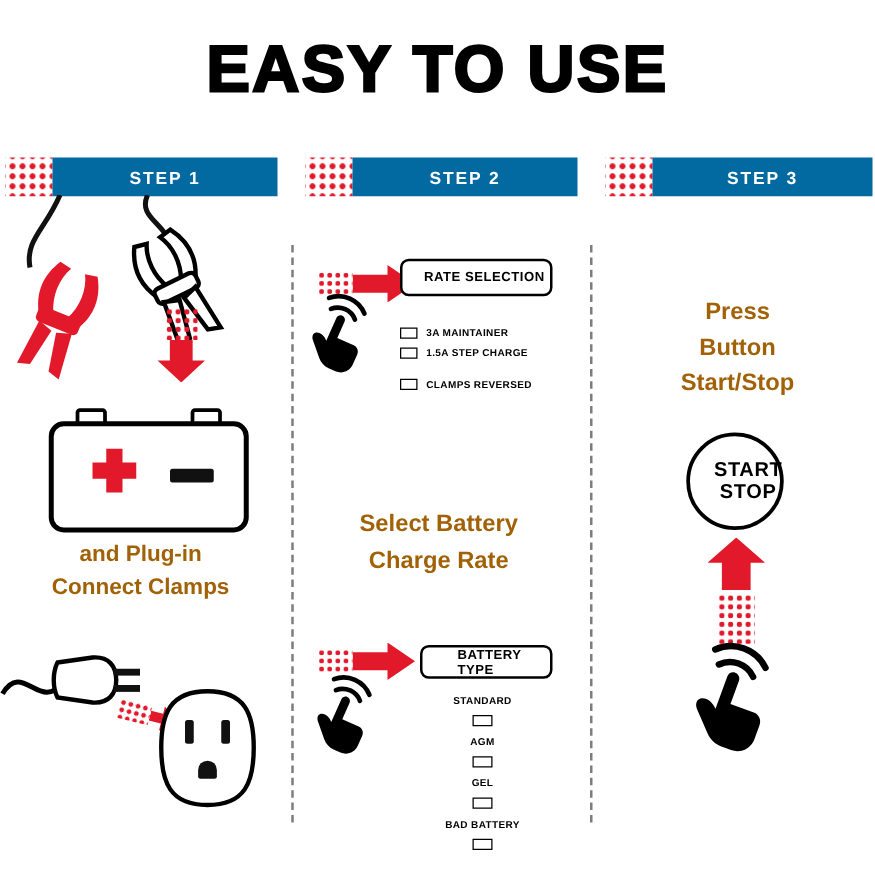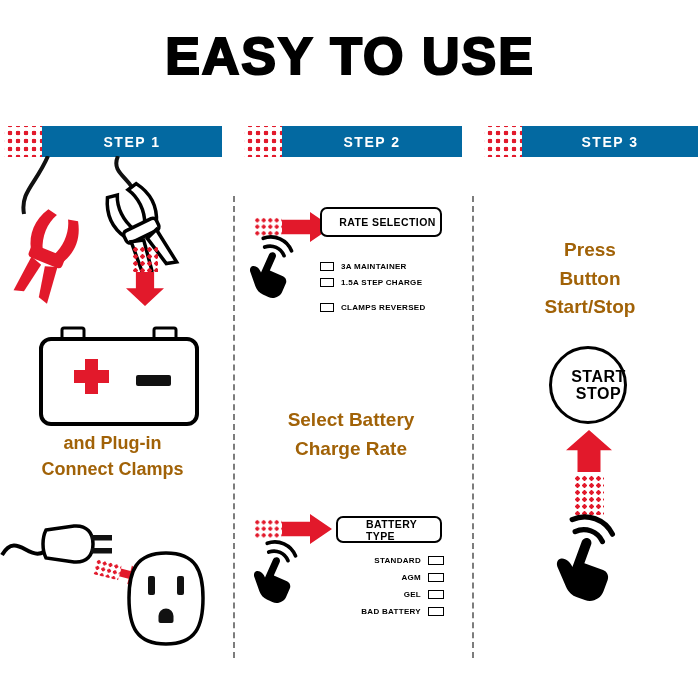--- a/index.html
+++ b/index.html
@@ -59,21 +59,21 @@
   }
 
   
   .rate-options { position:absolute; left:320px; top:262px; width:130px; }
   .opt-row { display:flex; align-items:center; gap:7px; margin-bottom:7px; }
   .opt-row.gap { margin-top:16px; }
   .opt-box { width:14px; height:9px; border:1.8px solid #000; background:#fff; flex:0 0 auto; }
   .opt-label { font-size:8px; font-weight:800; letter-spacing:0.3px; white-space:nowrap; }
 
   .battery-options { position:absolute; left:328px; top:556px; width:116px; }
-  .bopt-row { display:flex; align-items:center; justify-content:flex-end; gap:7px; margin-bottom:8px; }
+  .bopt-row { display:flex; align-items:center; justify-content:flex-end; gap:7px; margin-bottom:8px;flex-direction:column; }
   .bopt-box { width:16px; height:9px; border:1.8px solid #000; background:#fff; flex:0 0 auto; }
 
   .startstop {
     position:absolute; left:549px; top:346px; width:78px; height:78px;
     border:3.5px solid #000; border-radius:50%; background:#fff;
     display:flex; flex-direction:column; align-items:center; justify-content:center;
     font-weight:900; font-size:16px; line-height:1.08; letter-spacing:0.5px;
   }
   .startstop span { display:block;margin-left:21px; }
 

